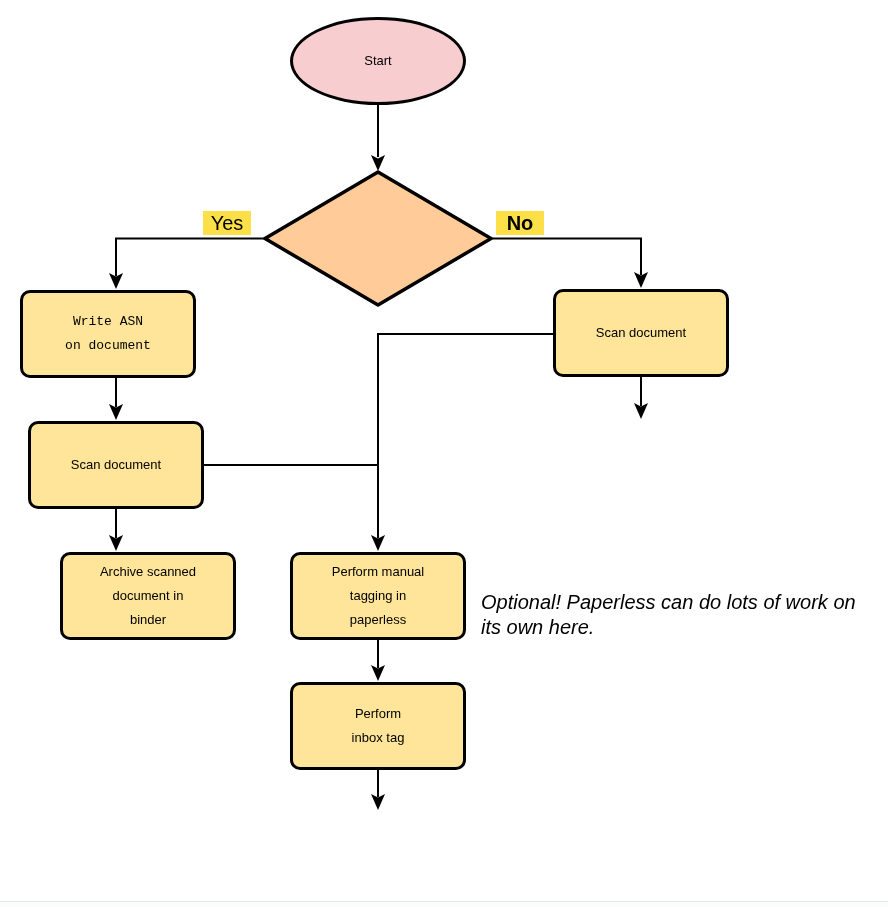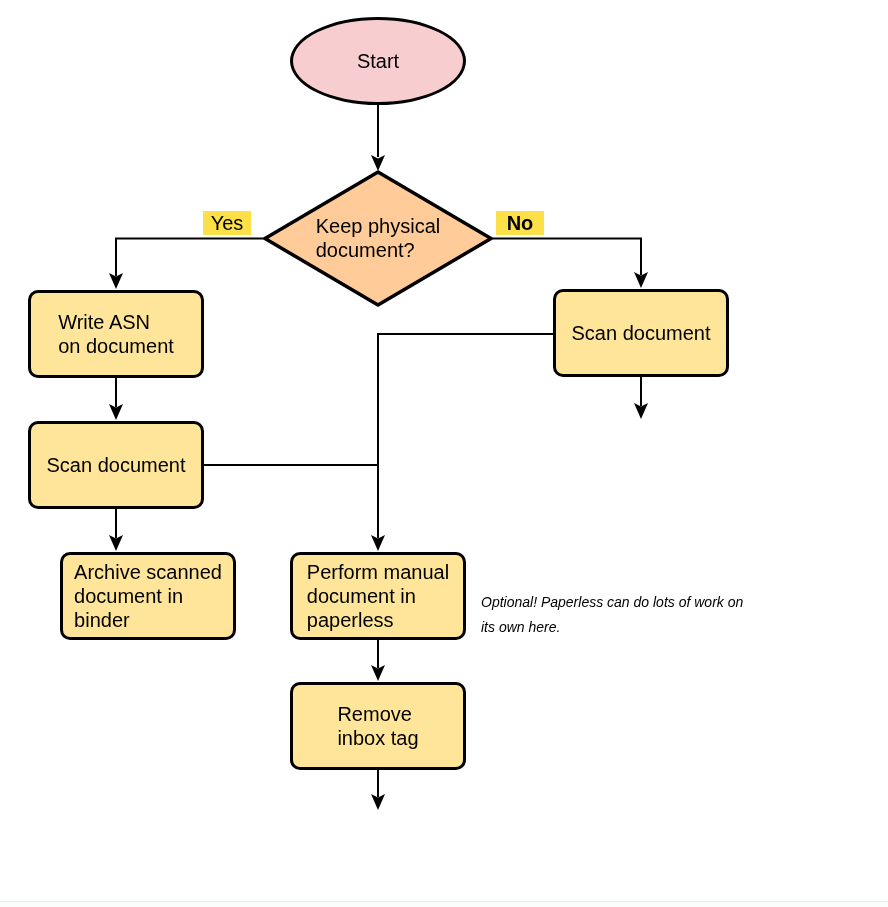--- a/index.html
+++ b/index.html
@@ -30,22 +30,23 @@
     stroke: #000000;
     stroke-width: 3.5;
     stroke-linejoin: round;
   }
   .node {
     position: absolute;
     box-sizing: border-box;
     display: flex;
     align-items: center;
     justify-content: center;
+    text-align: center;
     white-space: pre-line;
-    font-size: 20px;
+    font-size: 13px;
     line-height: 24px;
     color: #000000;
   }
   .process {
     width: 176px; height: 88px;
     background: #ffe599;
     border: 3.5px solid #000000;
     border-radius: 10px;
   }
   .terminal {
@@ -68,28 +69,28 @@
     font-size: 20px;
     color: #000000;
     background: #fde047;
   }
   #label-yes { left: 203px; top: 211px; }
   #label-no  { left: 496px; top: 211px; font-weight: bold; }
   .note {
     position: absolute;
     left: 481px; top: 590px;
     width: 404px;
-    font-size: 14px;
+    font-size: 20px;
     line-height: 25px;
     font-style: italic;
     white-space: pre-line;
     color: #000000;
   }
   #node-start     { left: 290px; top: 17px;  }
-  #node-write-asn { left: 28px;  top: 290px; }
+  #node-write-asn { left: 20px;  top: 290px; font-family: Liberation Mono, monospace; }
   #node-scan-left { left: 28px;  top: 421px; }
   #node-archive   { left: 28px;  top: 552px; margin-left: 32px; }
   #node-scan-right{ left: 553px; top: 289px; }
   #node-trash     { left: 553px; top: 420px; }
   #node-tagging   { left: 290px; top: 552px; }
   #node-remove    { left: 290px; top: 682px; }
   #node-end       { left: 290px; top: 811px; height: 90px; }
   .page-bottom-edge {
     position: absolute;
     left: 0; top: 901px;
@@ -132,37 +133,35 @@
     <polygon class="arrowhead" points="378,681 371,665 378,668.5 385,665"></polygon>
 
     <path class="edge" d="M378,770 L378,797"></path>
     <polygon class="arrowhead" points="378,810 371,794 378,797.5 385,794"></polygon>
 
     <polygon class="diamond" points="378,172 491,238.5 378,305 265,238.5"></polygon>
   </svg>
 
   <div class="node terminal" id="node-start">Start</div>
 
-  <div class="node decision-label">Keep physical
-document?</div>
 
   <div class="edge-label" id="label-yes">Yes</div>
   <div class="edge-label" id="label-no">No</div>
 
   <div class="node process" id="node-write-asn">Write ASN
 on document</div>
   <div class="node process" id="node-scan-left">Scan document</div>
   <div class="node process" id="node-archive">Archive scanned
 document in
 binder</div>
   <div class="node process" id="node-scan-right">Scan document</div>
   <div class="node process" id="node-tagging">Perform manual
-document in
+tagging in
 paperless</div>
-  <div class="node process" id="node-remove">Remove
+  <div class="node process" id="node-remove">Perform
 inbox tag</div>
 
 
   <div class="note">Optional! Paperless can do lots of work on
 its own here.</div>
 
   <div class="page-bottom-edge"></div>
 </div>
 
 </body></html>

